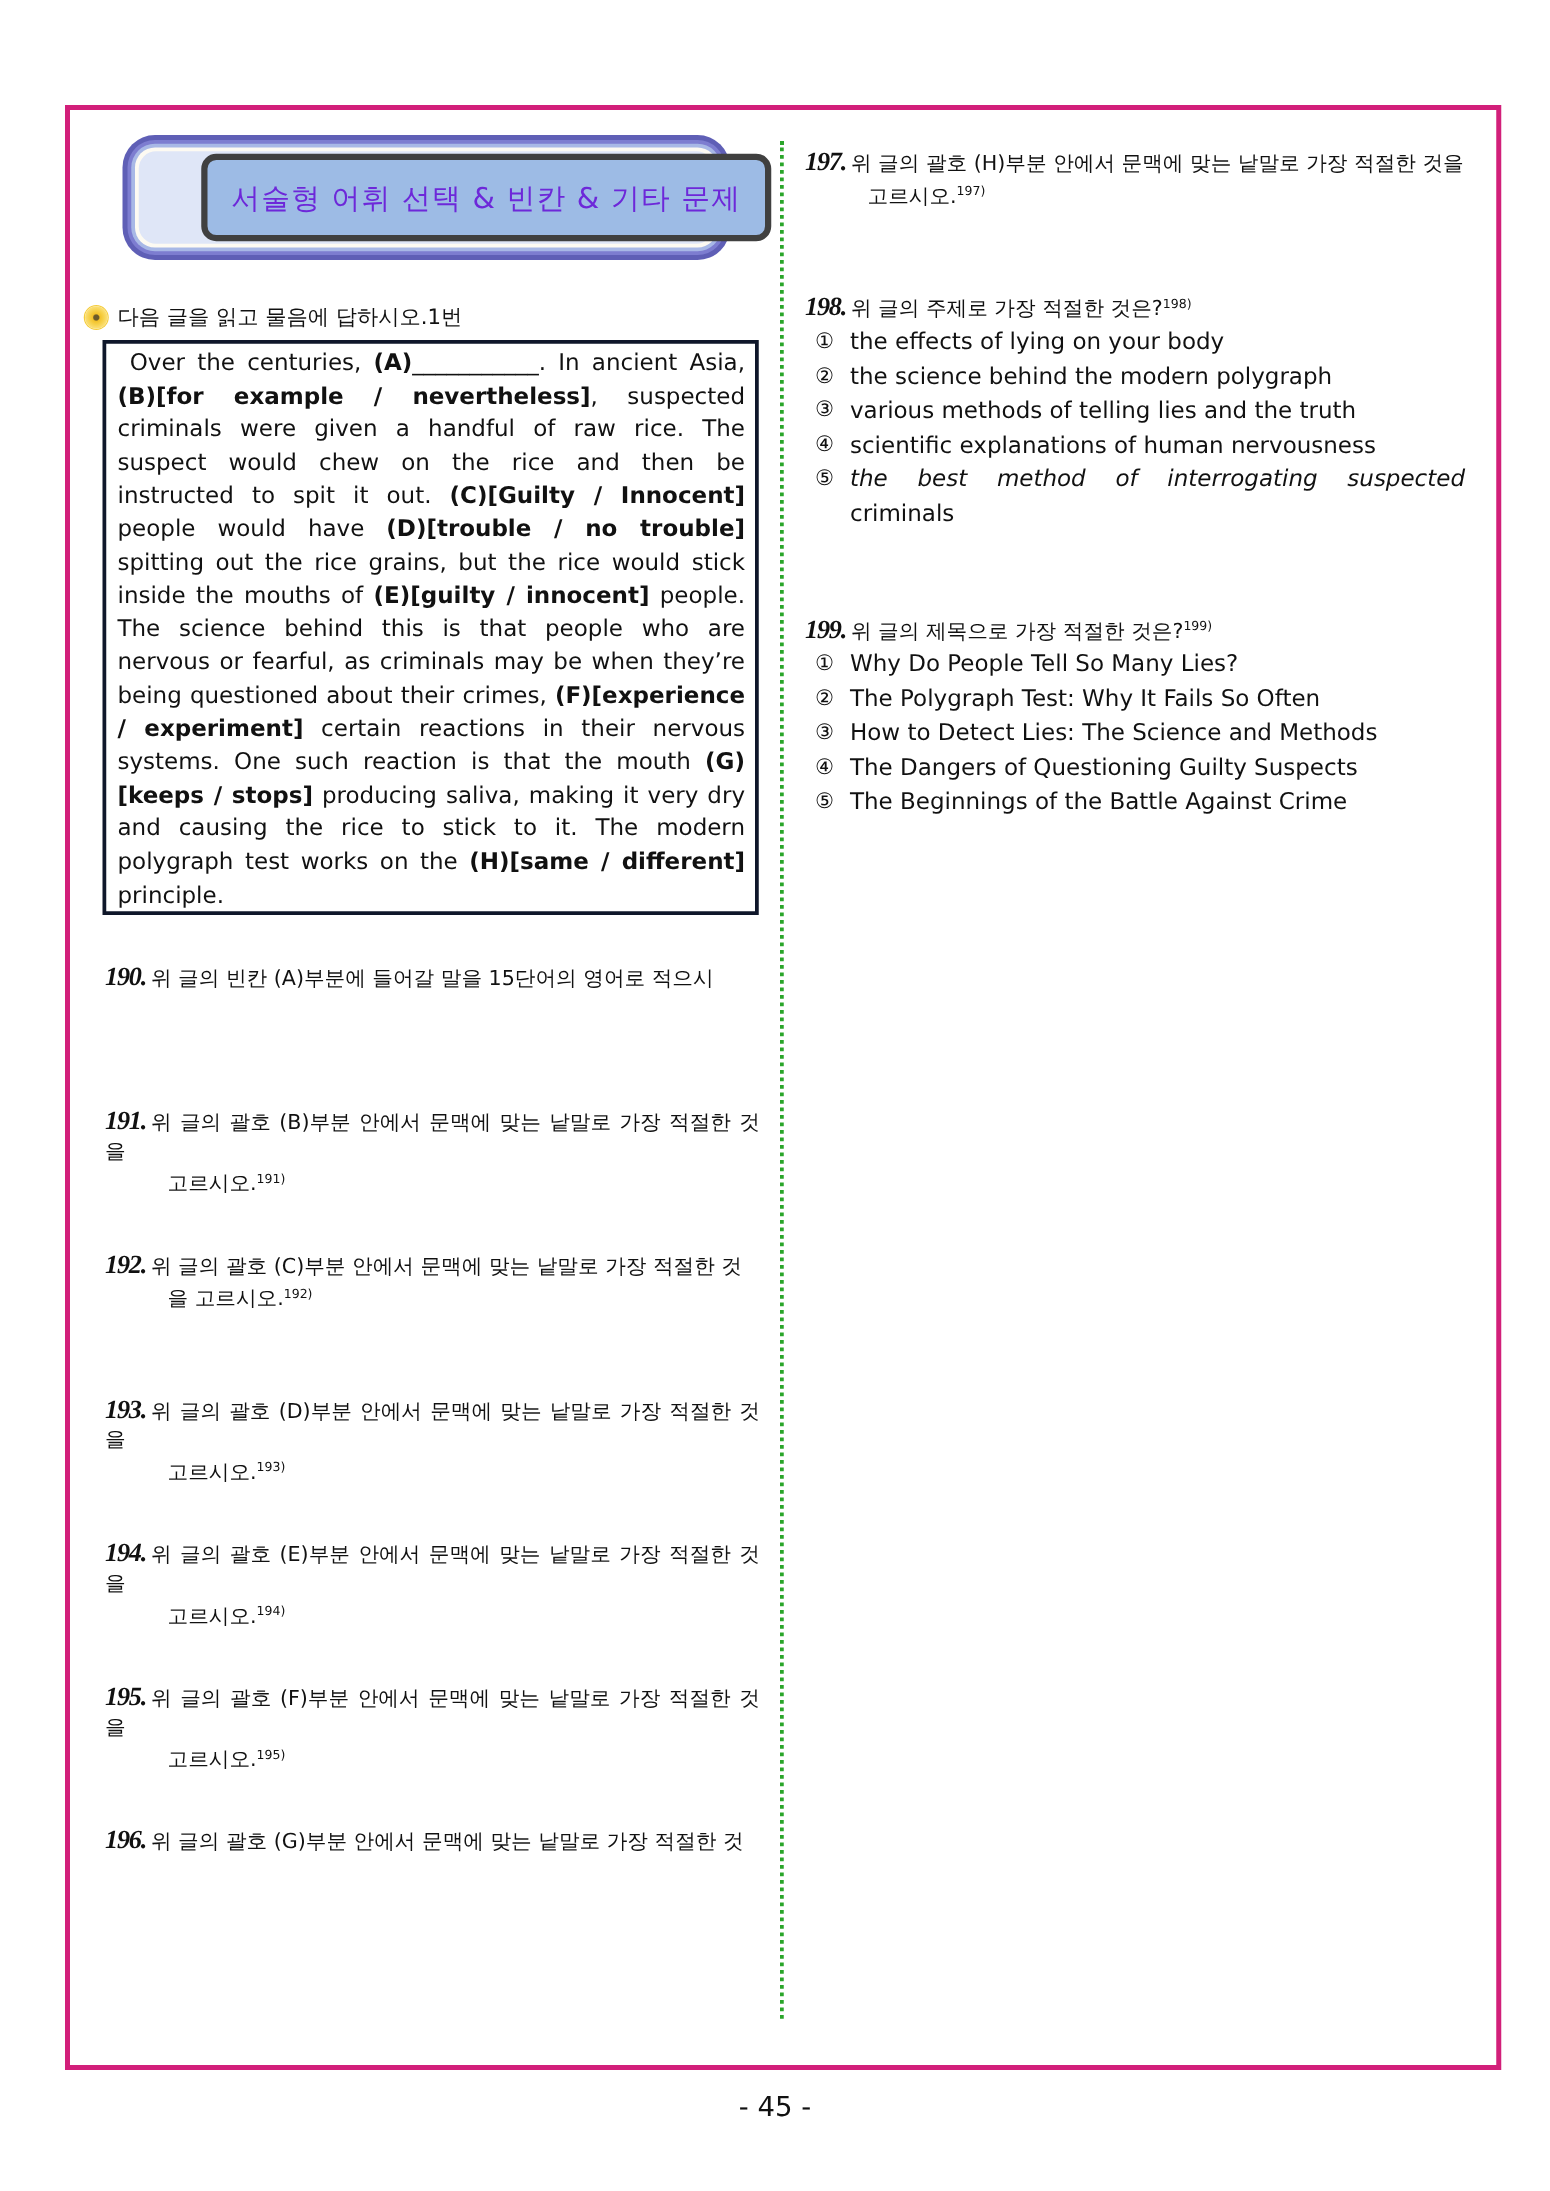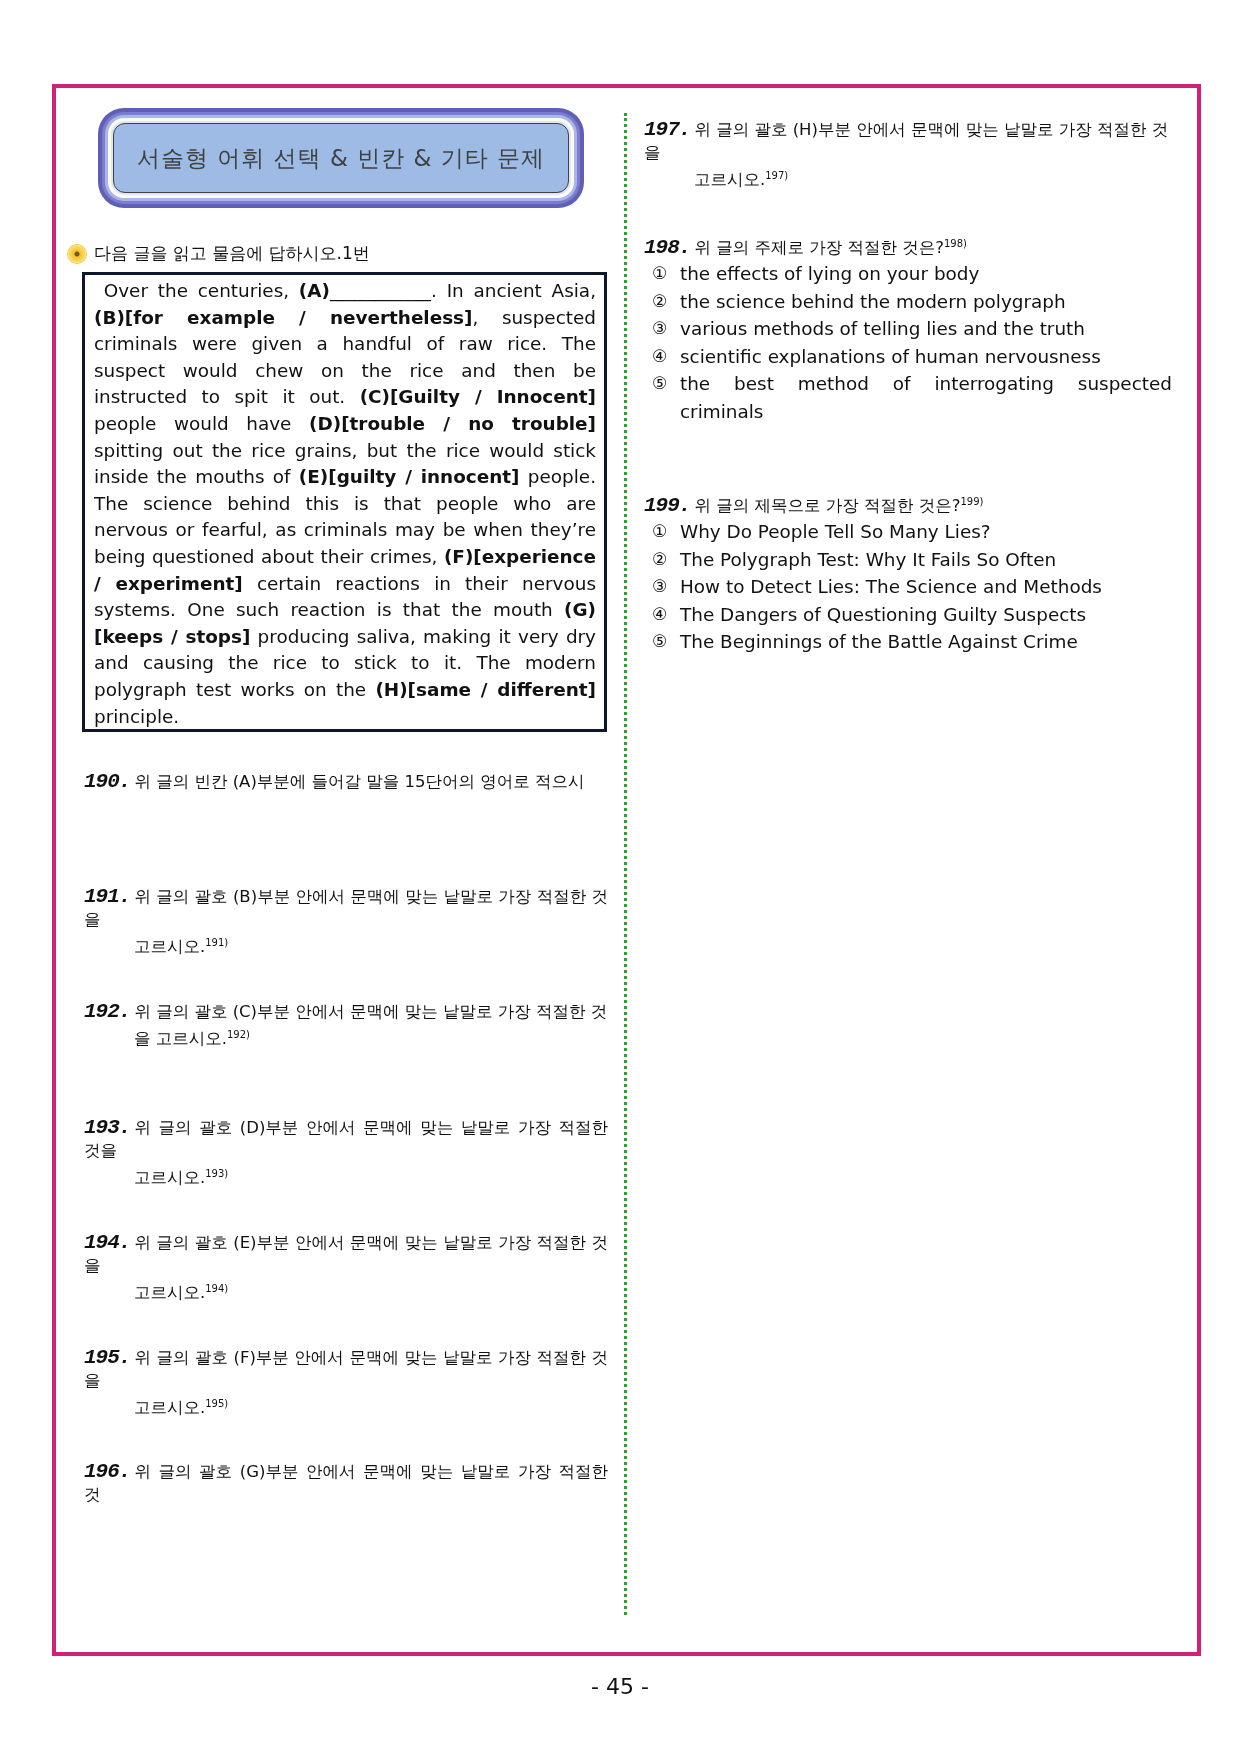--- a/index.html
+++ b/index.html
@@ -10,48 +10,48 @@
   .divider { position: absolute; left: 624px; top: 113px; height: 1502px; width: 0;
              border-left: 3px dotted #2aa52a; }
   
   .badge { position: absolute; left: 98px; top: 108px; width: 486px; height: 100px;
            border-radius: 26px; background: #5f5fb6; box-sizing: border-box; padding: 4px; }
   .badge .r1 { width: 100%; height: 100%; border-radius: 22px; background: #7d7dd0; padding: 3px; box-sizing: border-box; }
   .badge .r2 { width: 100%; height: 100%; border-radius: 19px; background: #a8b8e6; padding: 3px; box-sizing: border-box; }
   .badge .r3 { width: 100%; height: 100%; border-radius: 16px; background: #fdfaf2; padding: 3px; box-sizing: border-box; }
   .badge .r4 { width: 100%; height: 100%; border-radius: 14px; background: #dfe6f7; padding: 2px; box-sizing: border-box; }
   .badge .inner { width: 100%; height: 100%; border-radius: 12px; background: #9dbbe5;
-                  border: 1px solid #404040; box-sizing: border-box;
+                  border: 5px solid #404040; box-sizing: border-box;
                   display: flex; align-items: center; justify-content: center;
-                  font-size: 23px; letter-spacing: 1px; color: #404040; }
+                  font-size: 23px; letter-spacing: 1px; color: #6d28d9; margin-left: 48px; }
   
   .instr { position: absolute; left: 68px; top: 242px; font-size: 17px; display: flex; align-items: center; gap: 8px; }
   .flower { width: 18px; height: 18px; position: relative; display: inline-block; }
   .flower::before { content: ""; position: absolute; inset: 0; border-radius: 50%;
        background: radial-gradient(circle, #6b5a2a 0 2px, #f3c22a 3px, #f7d24d 6px, #fbe07a 9px); 
        box-shadow: 0 0 0 1px #f5cd3e; }
   
   .passage { position: absolute; left: 82px; top: 272px; width: 525px; height: 460px;
              border: 3px solid #0f172a; box-sizing: border-box; padding: 3px 8px 0 9px;
              font-size: 18.4px; line-height: 26.6px; text-align: justify; }
   .passage b { font-weight: bold; }
   
   .q { position: absolute; font-size: 16.5px; line-height: 23px; }
-  .q .num { font-family: Liberation Mono, monospace; font-weight: bold; font-style: italic;
+  .q .num { font-family: Liberation Serif, serif; font-weight: bold; font-style: italic;
             font-size: 21px; letter-spacing: -1px; margin-right: 4px; }
   .q .body { display: inline; }
   .q .cont { display: block; padding-left: 50px; }
   .q sup { font-size: 10px; vertical-align: 6px; }
   .left-q { left: 84px; width: 524px; text-align: justify; }
   .right-q { left: 644px; width: 530px; }
   .opts { position: absolute; left: 652px; width: 520px; font-size: 18.4px; line-height: 27.5px; }
   .opt { display: flex; }
   .opt .mk { width: 28px; flex: none; font-size: 17px; }
   .opt .tx { flex: 1; }
-  .opt.justify .tx { text-align: justify; text-align-last: justify; }
+  .opt.justify .tx { text-align: justify; text-align-last: justify; font-style: italic; }
   .pagenum { position: absolute; top: 1674px; left: 0; width: 1240px; text-align: center; font-size: 22px; }
 </style>
 </head>
 <body>
 
 <div class="frame"></div>
 <div class="divider"></div>
 
 <div class="badge">
   <div class="r1">

